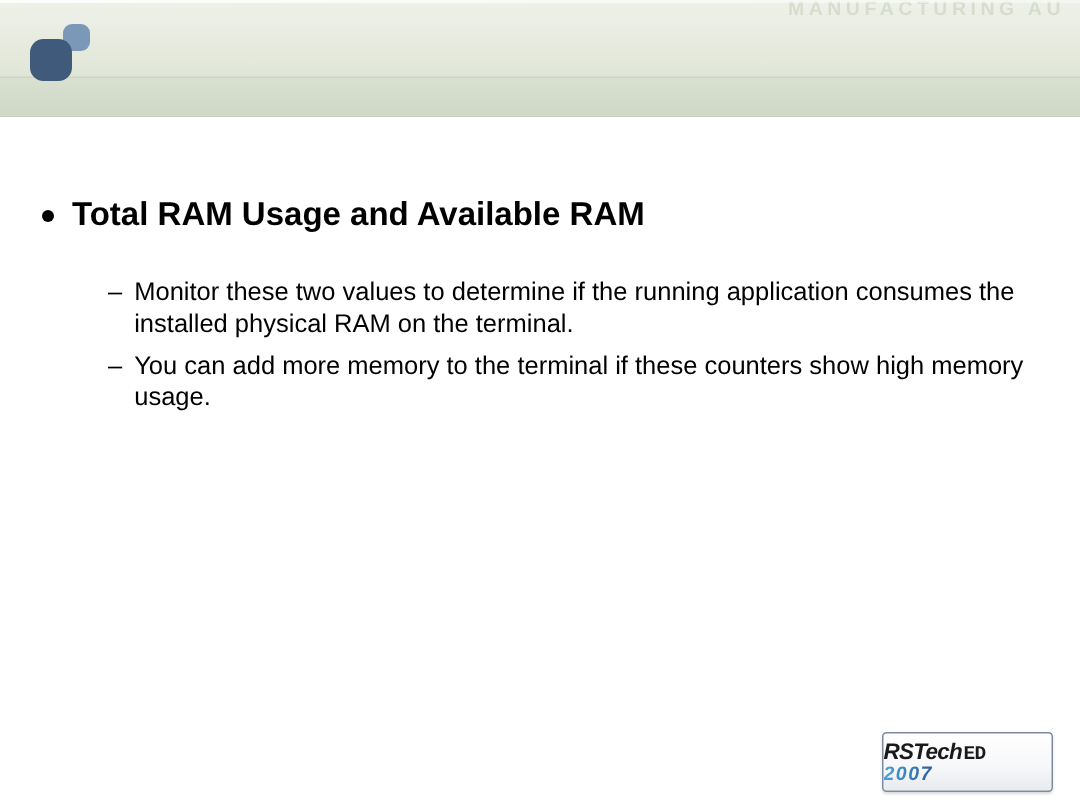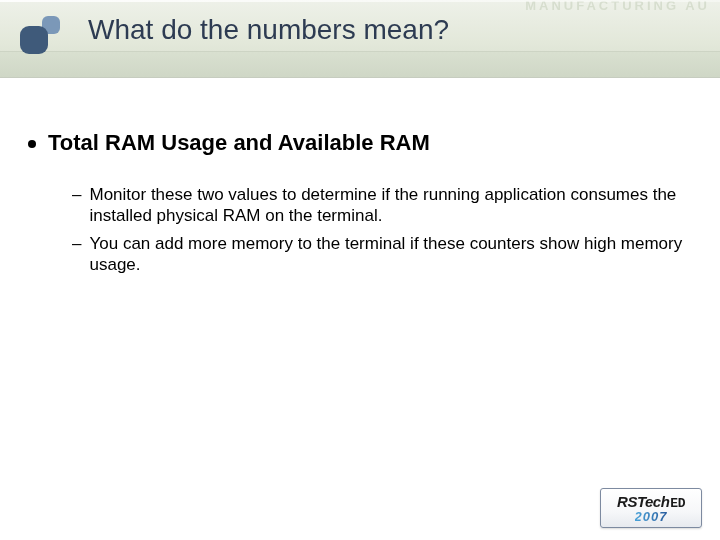--- a/index.html
+++ b/index.html
@@ -102,28 +102,28 @@
     margin-bottom: 6px;
     color: #000;
   }
   .bullet-l2 .dash { flex: 0 0 auto; margin-right: 8px; }
 
   
   .footer-badge {
     position: absolute;
     right: 18px;
     bottom: 12px;
-    width: 102px;
+    width: 114px;
     height: 40px;
     border: 1px solid #7d8aa0;
     border-radius: 3px;
     background: linear-gradient(to bottom, #ffffff 0%, #f6f7f9 60%, #e7eaef 100%);
     display: flex;
     flex-direction: column;
-    align-items: center;
+    align-items: flex-start;
     justify-content: center;
     box-shadow: 0 1px 2px rgba(0,0,0,0.15);
   }
   .footer-badge .line1 {
     font-family: Arial, sans-serif;
     font-weight: 900;
     font-size: 15px;
     color: #1a1a1a;
     font-style: italic;
     letter-spacing: -0.5px;
@@ -155,21 +155,20 @@
 
     <div class="bg-words">
       <span class="w3">MANUFACTURING AU</span>
     </div>
 
     <div class="logo-squares">
       <div class="sq small"></div>
       <div class="sq big"></div>
     </div>
 
-    <div class="title">What do the numbers mean?</div>
   </div>
 
   <div class="body">
     <div class="bullet-l1">
       <span class="dot"></span>
       <span>Total RAM Usage and Available RAM</span>
     </div>
     <div class="sub-list">
       <div class="bullet-l2">
         <span class="dash">–</span>

